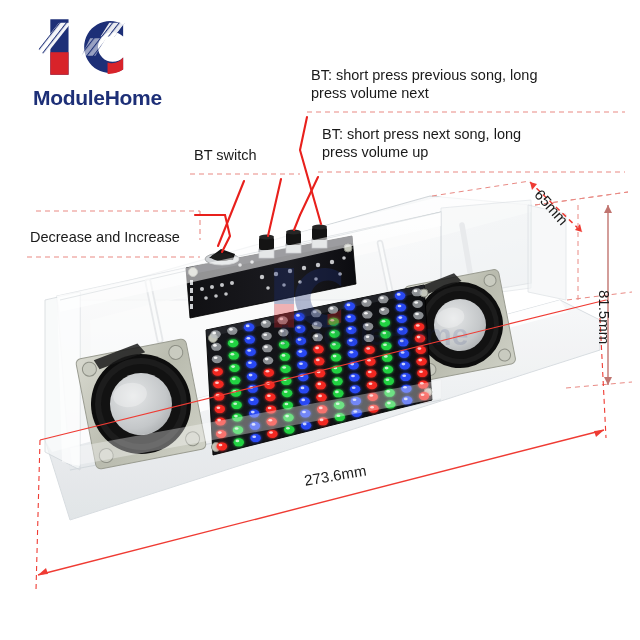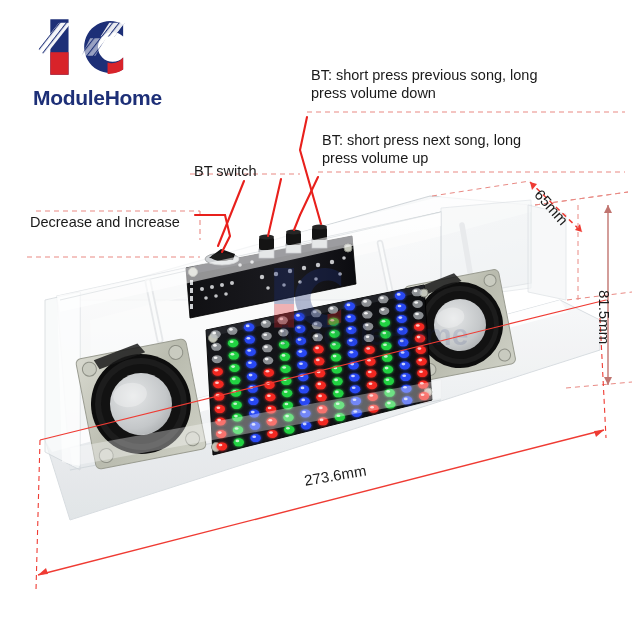--- a/index.html
+++ b/index.html
@@ -46,24 +46,24 @@
   
   .anno {
     position: absolute;
     color: #1a1a1a;
     font-size: 14.5px;
     line-height: 1.22;
     white-space: pre-line;
     font-family: "Liberation Sans", sans-serif;
   }
   #anno-bt-prev { left: 311px; top: 67px; }
-  #anno-bt-next { left: 322px; top: 132px; }
-  #anno-bt-switch { left: 194px; top: 147px; margin-top: 16px; }
+  #anno-bt-next { left: 322px; top: 126px; }
+  #anno-bt-switch { left: 194px; top: 147px; }
   #anno-volume { left: 39px; top: 183px; }
-  #anno-decinc { left: 30px; top: 214px; text-align: right; }
+  #anno-decinc { left: 30px; top: 229px; text-align: right; }
 
   
   .dim {
     position: absolute;
     color: #1a1a1a;
     font-size: 15px;
     white-space: nowrap;
     font-family: "Liberation Sans", sans-serif;
   }
   #dim-depth {
@@ -618,21 +618,21 @@
 
       <path d="M104,12 A30,30 0 1,0 104,64 L104,50 A17,17 0 1,1 104,26 Z" fill="#1d2f77"></path>
       <path d="M104,50 A17,17 0 0,1 86,56 L86,69 A30,30 0 0,0 104,64 Z" fill="#d8232a"></path>
       <polygon points="88,10 106,10 94,26 78,26" fill="url(#hatch)" opacity="0.9"></polygon>
       <polygon points="66,28 84,28 72,48 56,48" fill="url(#hatch)" opacity="0.55"></polygon>
     </svg>
     <div class="logo-text">ModuleHome</div>
   </div>
 
   <div class="anno" id="anno-bt-prev">BT: short press previous song, long
-press volume down</div>
+press volume next</div>
   <div class="anno" id="anno-bt-next">BT: short press next song, long
 press volume up</div>
   <div class="anno" id="anno-bt-switch">BT switch</div>
   <div class="anno" id="anno-decinc">Decrease and Increase</div>
 
   <div class="dim" id="dim-depth">65mm</div>
   <div class="dim" id="dim-height">81.5mm</div>
   <div class="dim" id="dim-width">273.6mm</div>
 
 </div>

